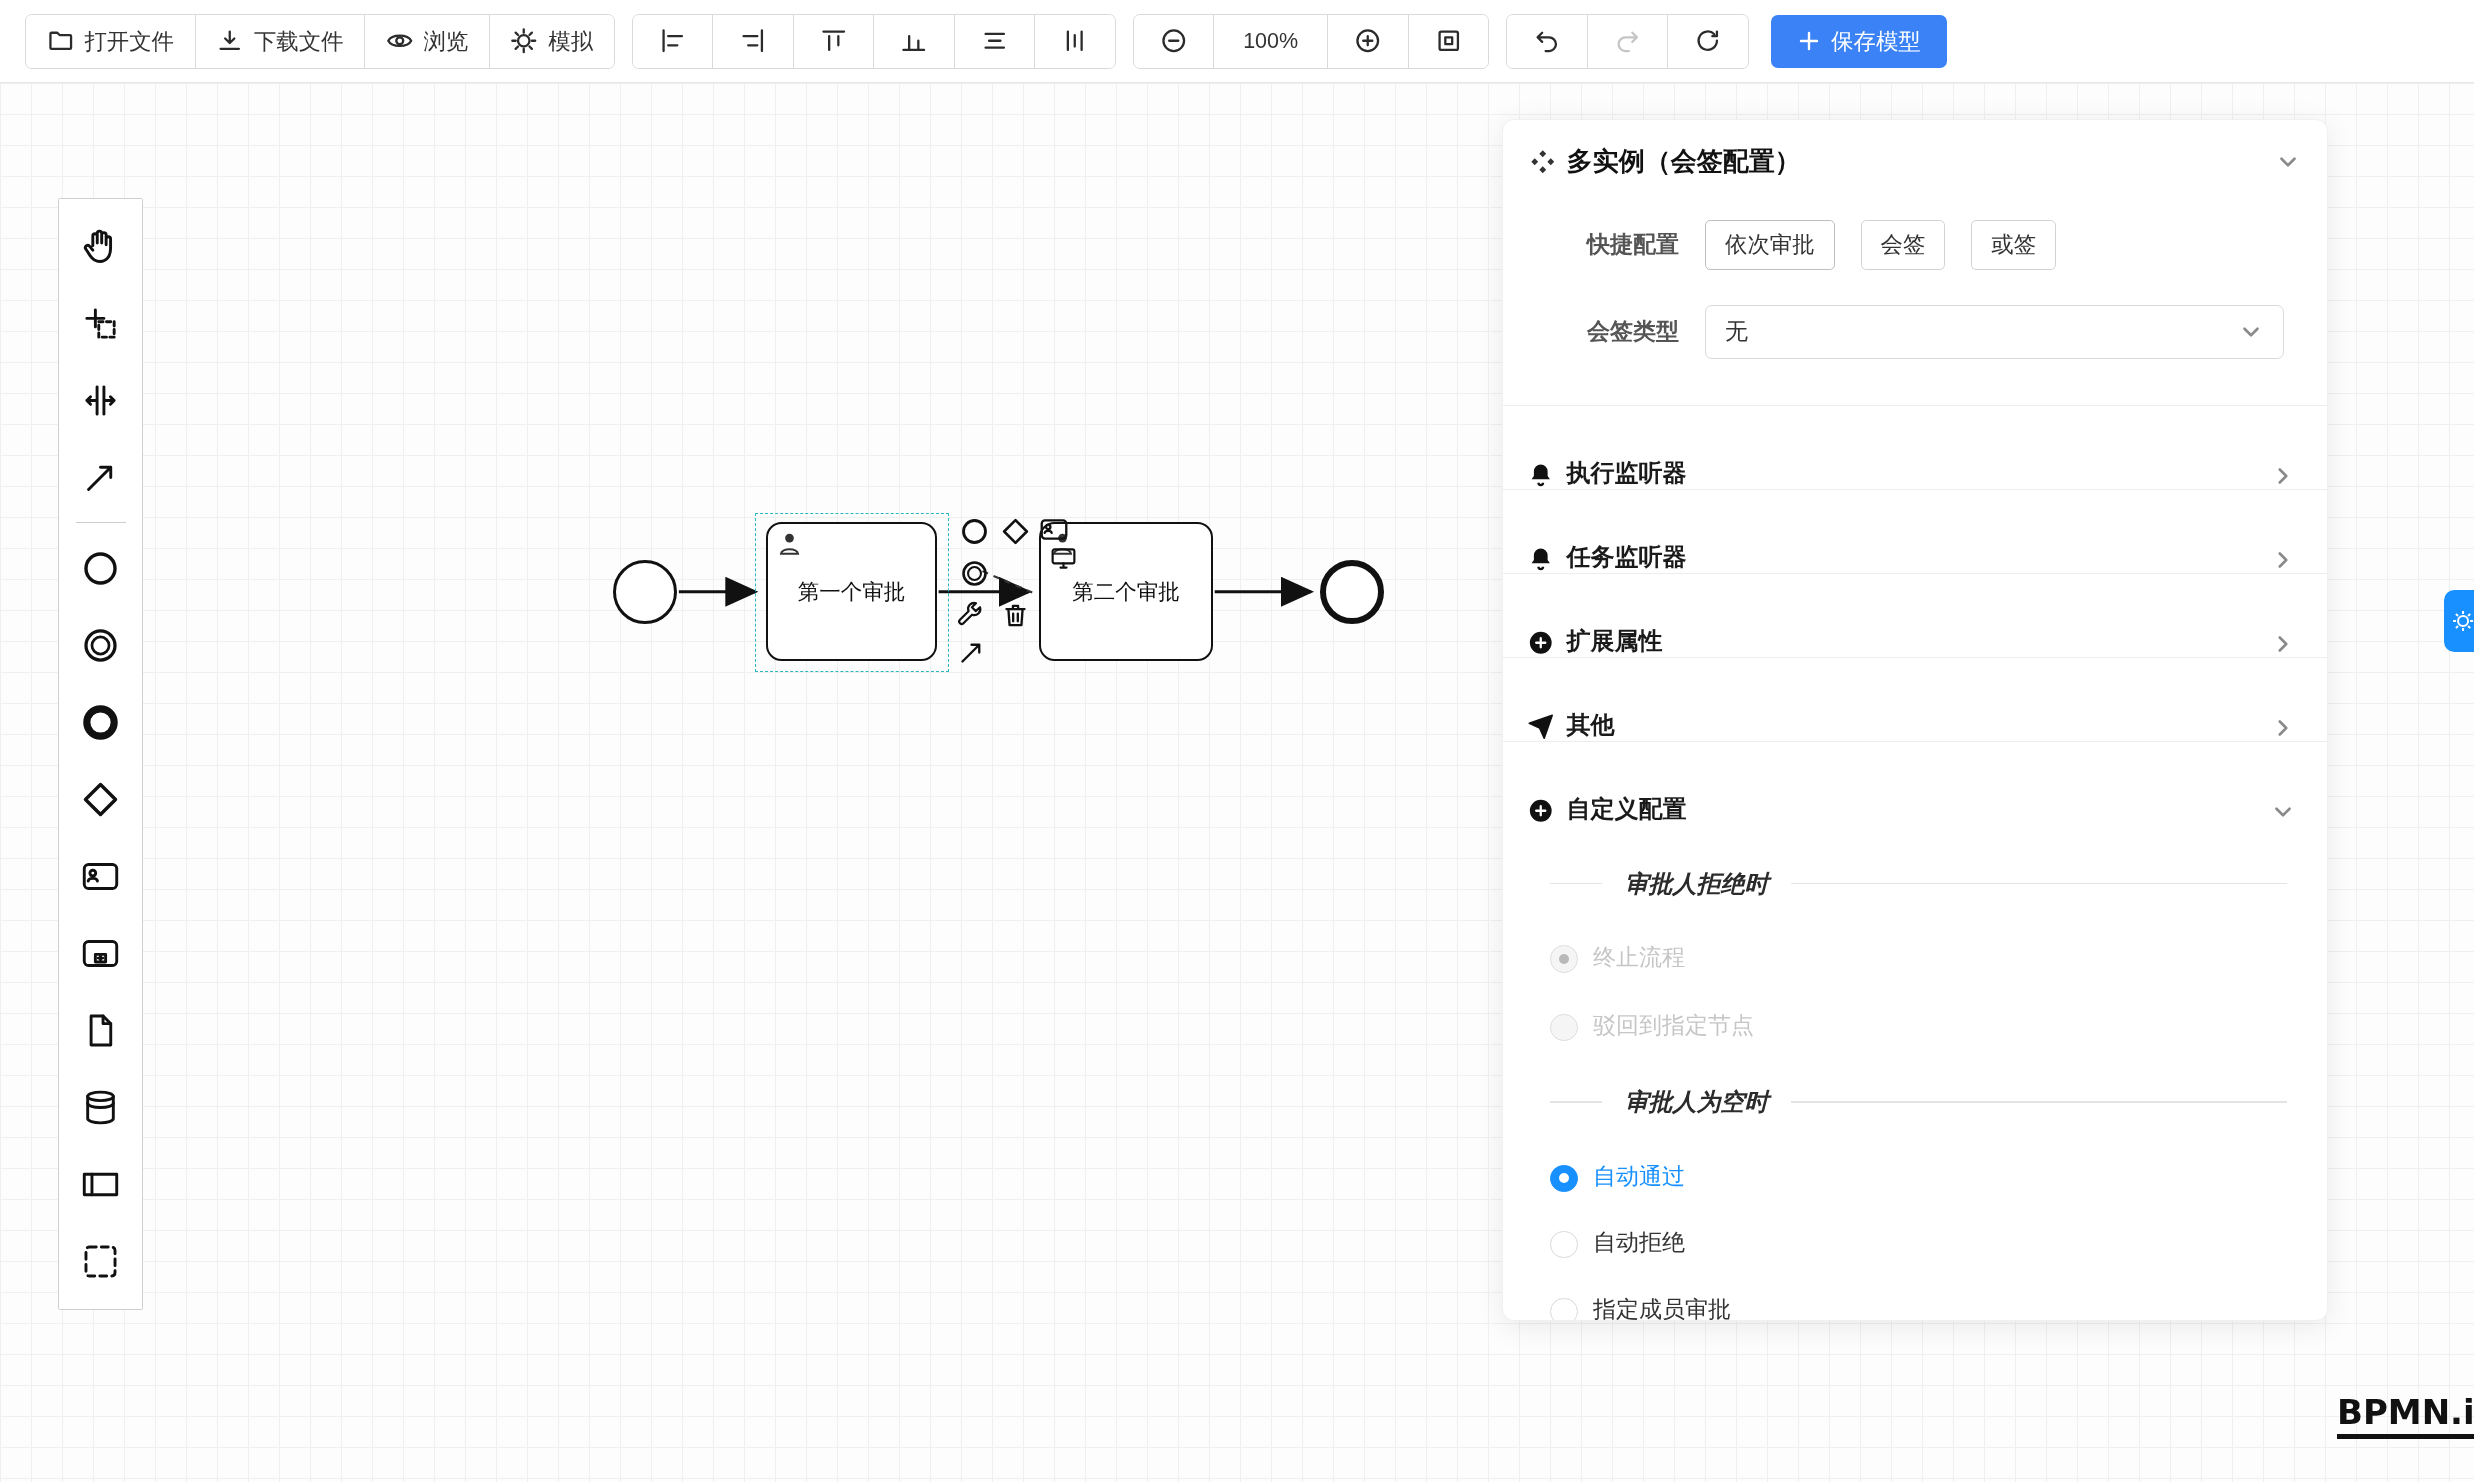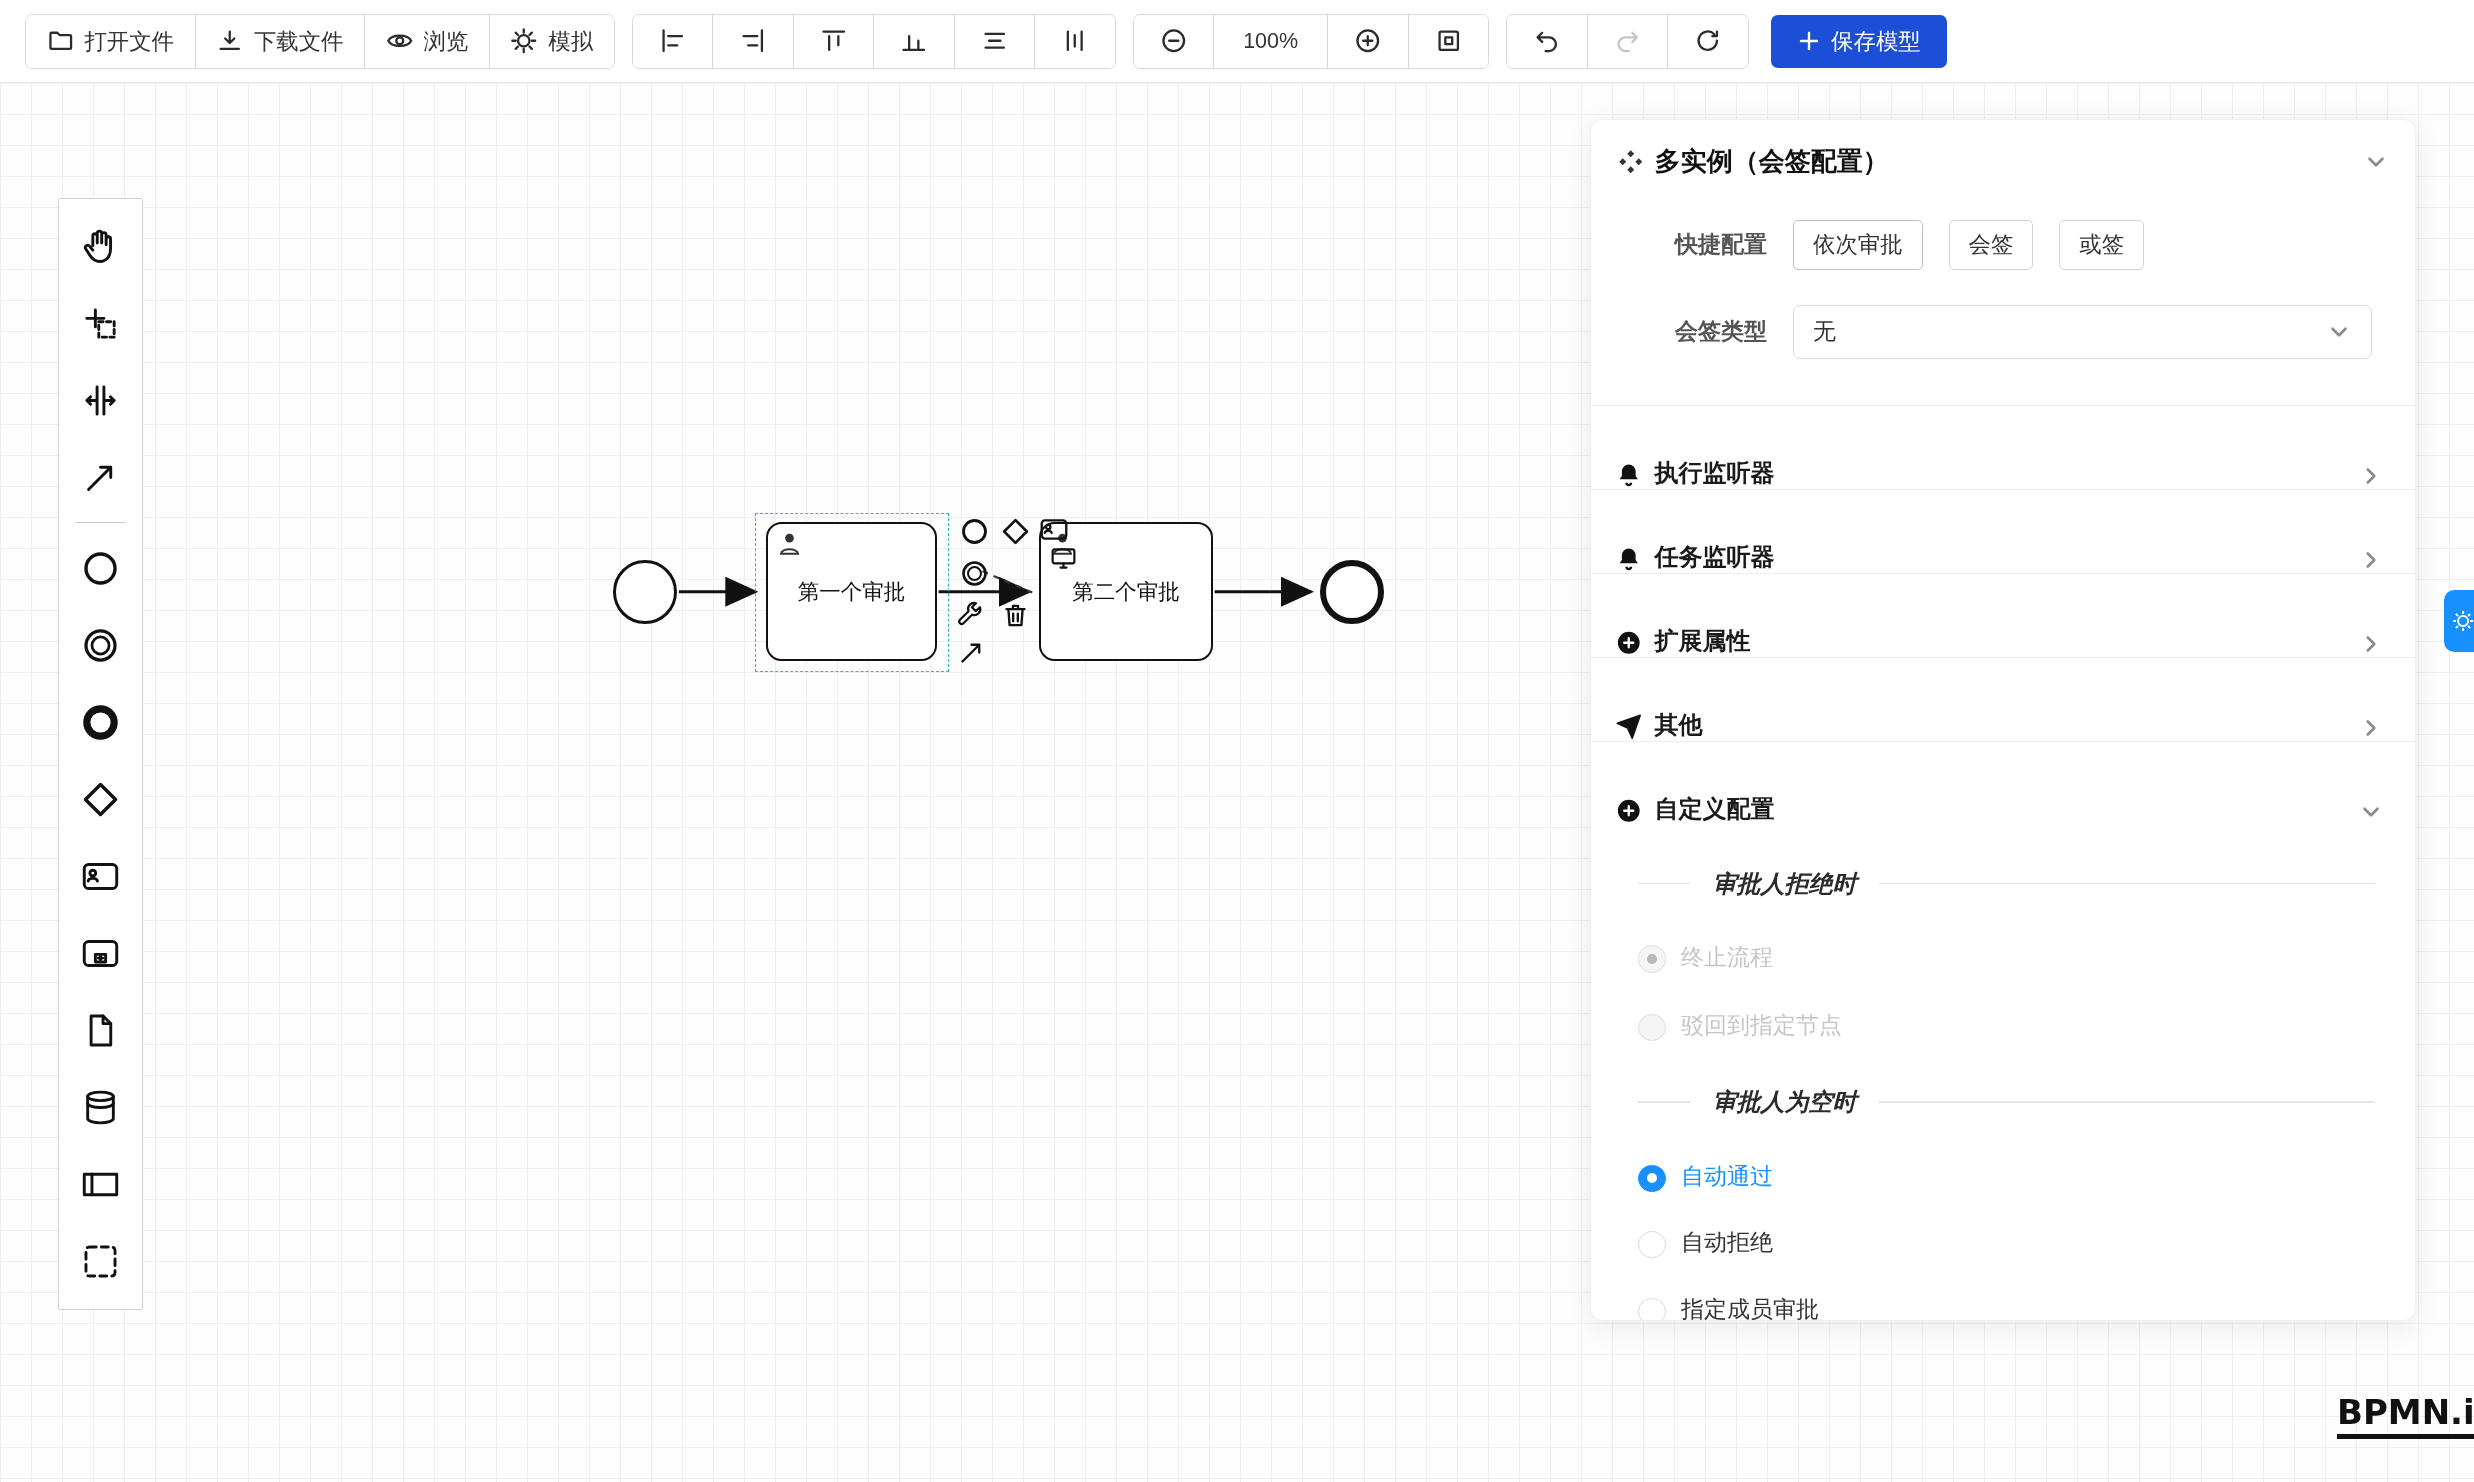--- a/index.html
+++ b/index.html
@@ -10,21 +10,21 @@
   .toolbar{position:absolute;top:0;left:0;width:2475px;height:83px;background:#fff;
     border-bottom:0.9px solid #e6e6e6;display:flex;align-items:center;padding-left:25px;
     box-sizing:border-box;gap:17px;z-index:10;}
   .tgroup{display:flex;border:0.9px solid #d9d9d9;border-radius:6.9px;height:53px;background:#fff;overflow:hidden;}
   .tbtn{display:flex;align-items:center;gap:10.3px;padding:0 20.6px;font-size:22.4px;color:#333;
     border-right:0.9px solid #d9d9d9;cursor:pointer;background:#fff;}
   .tbtn:last-child{border-right:none;}
   .tbtn.icon-only{padding:0 26px;}
   .zoom-label{display:flex;align-items:center;padding:0 29px;font-size:21.5px;color:#333;border-right:0.9px solid #d9d9d9;}
   .save-btn{display:flex;align-items:center;gap:10.3px;height:53px;padding:0 26px;margin-left:5.2px;
-    background:#1d4ed8;color:#fff;font-size:22.4px;border-radius:6.9px;cursor:pointer;justify-content:flex-end;}
+    background:#3b82f6;color:#fff;font-size:22.4px;border-radius:6.9px;cursor:pointer;justify-content:flex-end;}
   .ticon{width:27.5px;height:27.5px;stroke:#2b2b2b;fill:none;stroke-width:2;stroke-linecap:round;stroke-linejoin:round;}
   .ticon.dim{stroke:#c5c5c5;}
   
   .canvas{position:absolute;left:0;top:83px;width:2475px;height:1399px;background:#fdfdfd;
     background-image:linear-gradient(#f0f0f0 0.9px,transparent 0.9px),linear-gradient(90deg,#f0f0f0 0.9px,transparent 0.9px);
     background-size:31px 31px;z-index:0;}
   .flows{position:absolute;left:0;top:0;z-index:1;pointer-events:none;}
   
   .palette{position:absolute;left:58px;top:198px;width:83px;background:#fff;border:0.9px solid #cfcfcf;
     border-radius:1.7px;display:flex;flex-direction:column;align-items:center;padding:8.6px 0;z-index:5;}
@@ -34,21 +34,21 @@
   
   .node{position:absolute;z-index:2;box-sizing:border-box;}
   .event{border-radius:50%;background:#fff;}
   .task{background:#fff;border:2.6px solid #111;border-radius:15.5px;display:flex;align-items:center;
     justify-content:center;font-size:21.5px;color:#111;cursor:pointer;}
   .task .badge{position:absolute;left:6.9px;top:5.2px;width:29px;height:29px;}
   .sel-rect{position:absolute;border:1.7px dashed #2ab7c0;z-index:1;}
   .pad-icon{position:absolute;z-index:3;cursor:pointer;}
   .pad-icon svg{stroke:#111;fill:none;stroke-width:1.8;stroke-linecap:round;stroke-linejoin:round;}
   
-  .panel{position:absolute;left:1590px;top:119px;width:826px;height:1202px;background:#fff;
+  .panel{position:absolute;left:1502px;top:119px;width:826px;height:1202px;background:#fff;
     border:0.9px solid #f0f0f0;border-radius:12px;box-shadow:0 5.2px 29px rgba(0,0,0,.08);
     z-index:6;box-sizing:border-box;overflow:hidden;}
   .p-header{height:83px;display:flex;align-items:center;padding:0 26px;}
   .p-title{font-size:26px;font-weight:bold;color:#111;margin-left:10.3px;}
   .chev{width:26px;height:26px;stroke:#8a8a8a;fill:none;stroke-width:2.4;stroke-linecap:round;stroke-linejoin:round;}
   .p-header .chev{margin-left:auto;}
   .form-row{display:flex;align-items:center;margin-top:15.5px;height:52px;}
   .form-row.second{margin-top:34px;height:54px;}
   .form-label{width:176px;text-align:right;font-size:23px;color:#555;margin-right:26px;flex:none;font-weight:bold;}
   .quick-btns{display:flex;gap:26px;}

